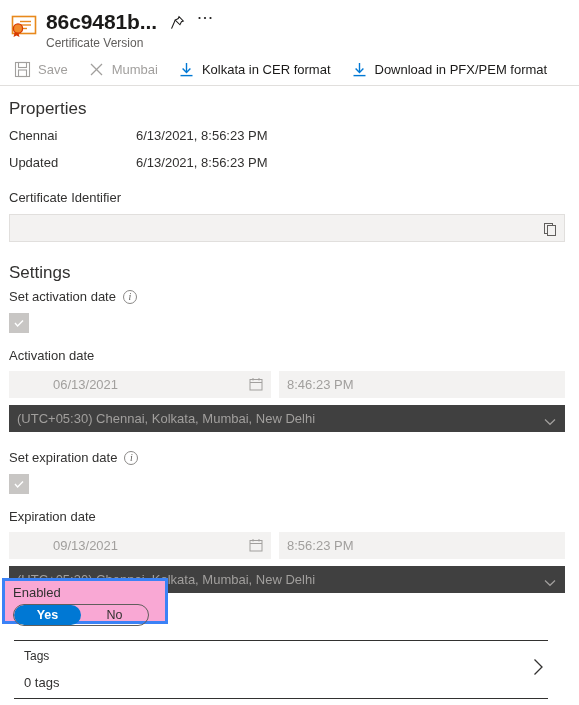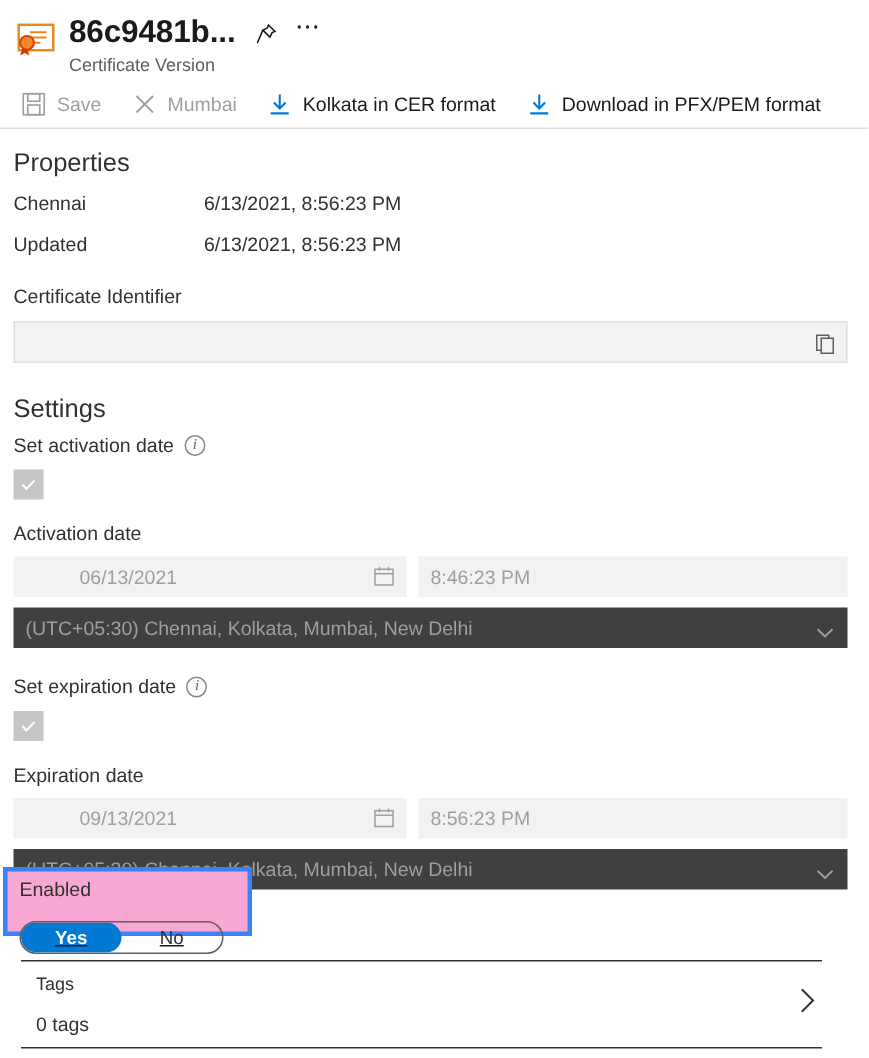--- a/index.html
+++ b/index.html
@@ -262,30 +262,29 @@
     box-sizing: border-box;
     background: #f9a8d4;
   }
   .enabled-label {
     font-size: 13px;
     color: #323130;
     margin: 4px 0 0 8px;
     line-height: 16px;
   }
   .toggle {
-    margin: 13px 0 0 8px;
+    margin: 3px 0 0 8px;
     width: 136px;
     height: 22px;
     border: 1px solid #605e5c;
     border-radius: 11px;
     box-sizing: border-box;
     display: flex;
     overflow: hidden;
     cursor: pointer;
-    text-decoration: underline;
   }
   .toggle .seg {
     flex: 1 1 50%;
     display: flex;
     align-items: center;
     justify-content: center;
     font-size: 12.5px;
     line-height: 20px;
     color: #323130;
     box-sizing: border-box;

